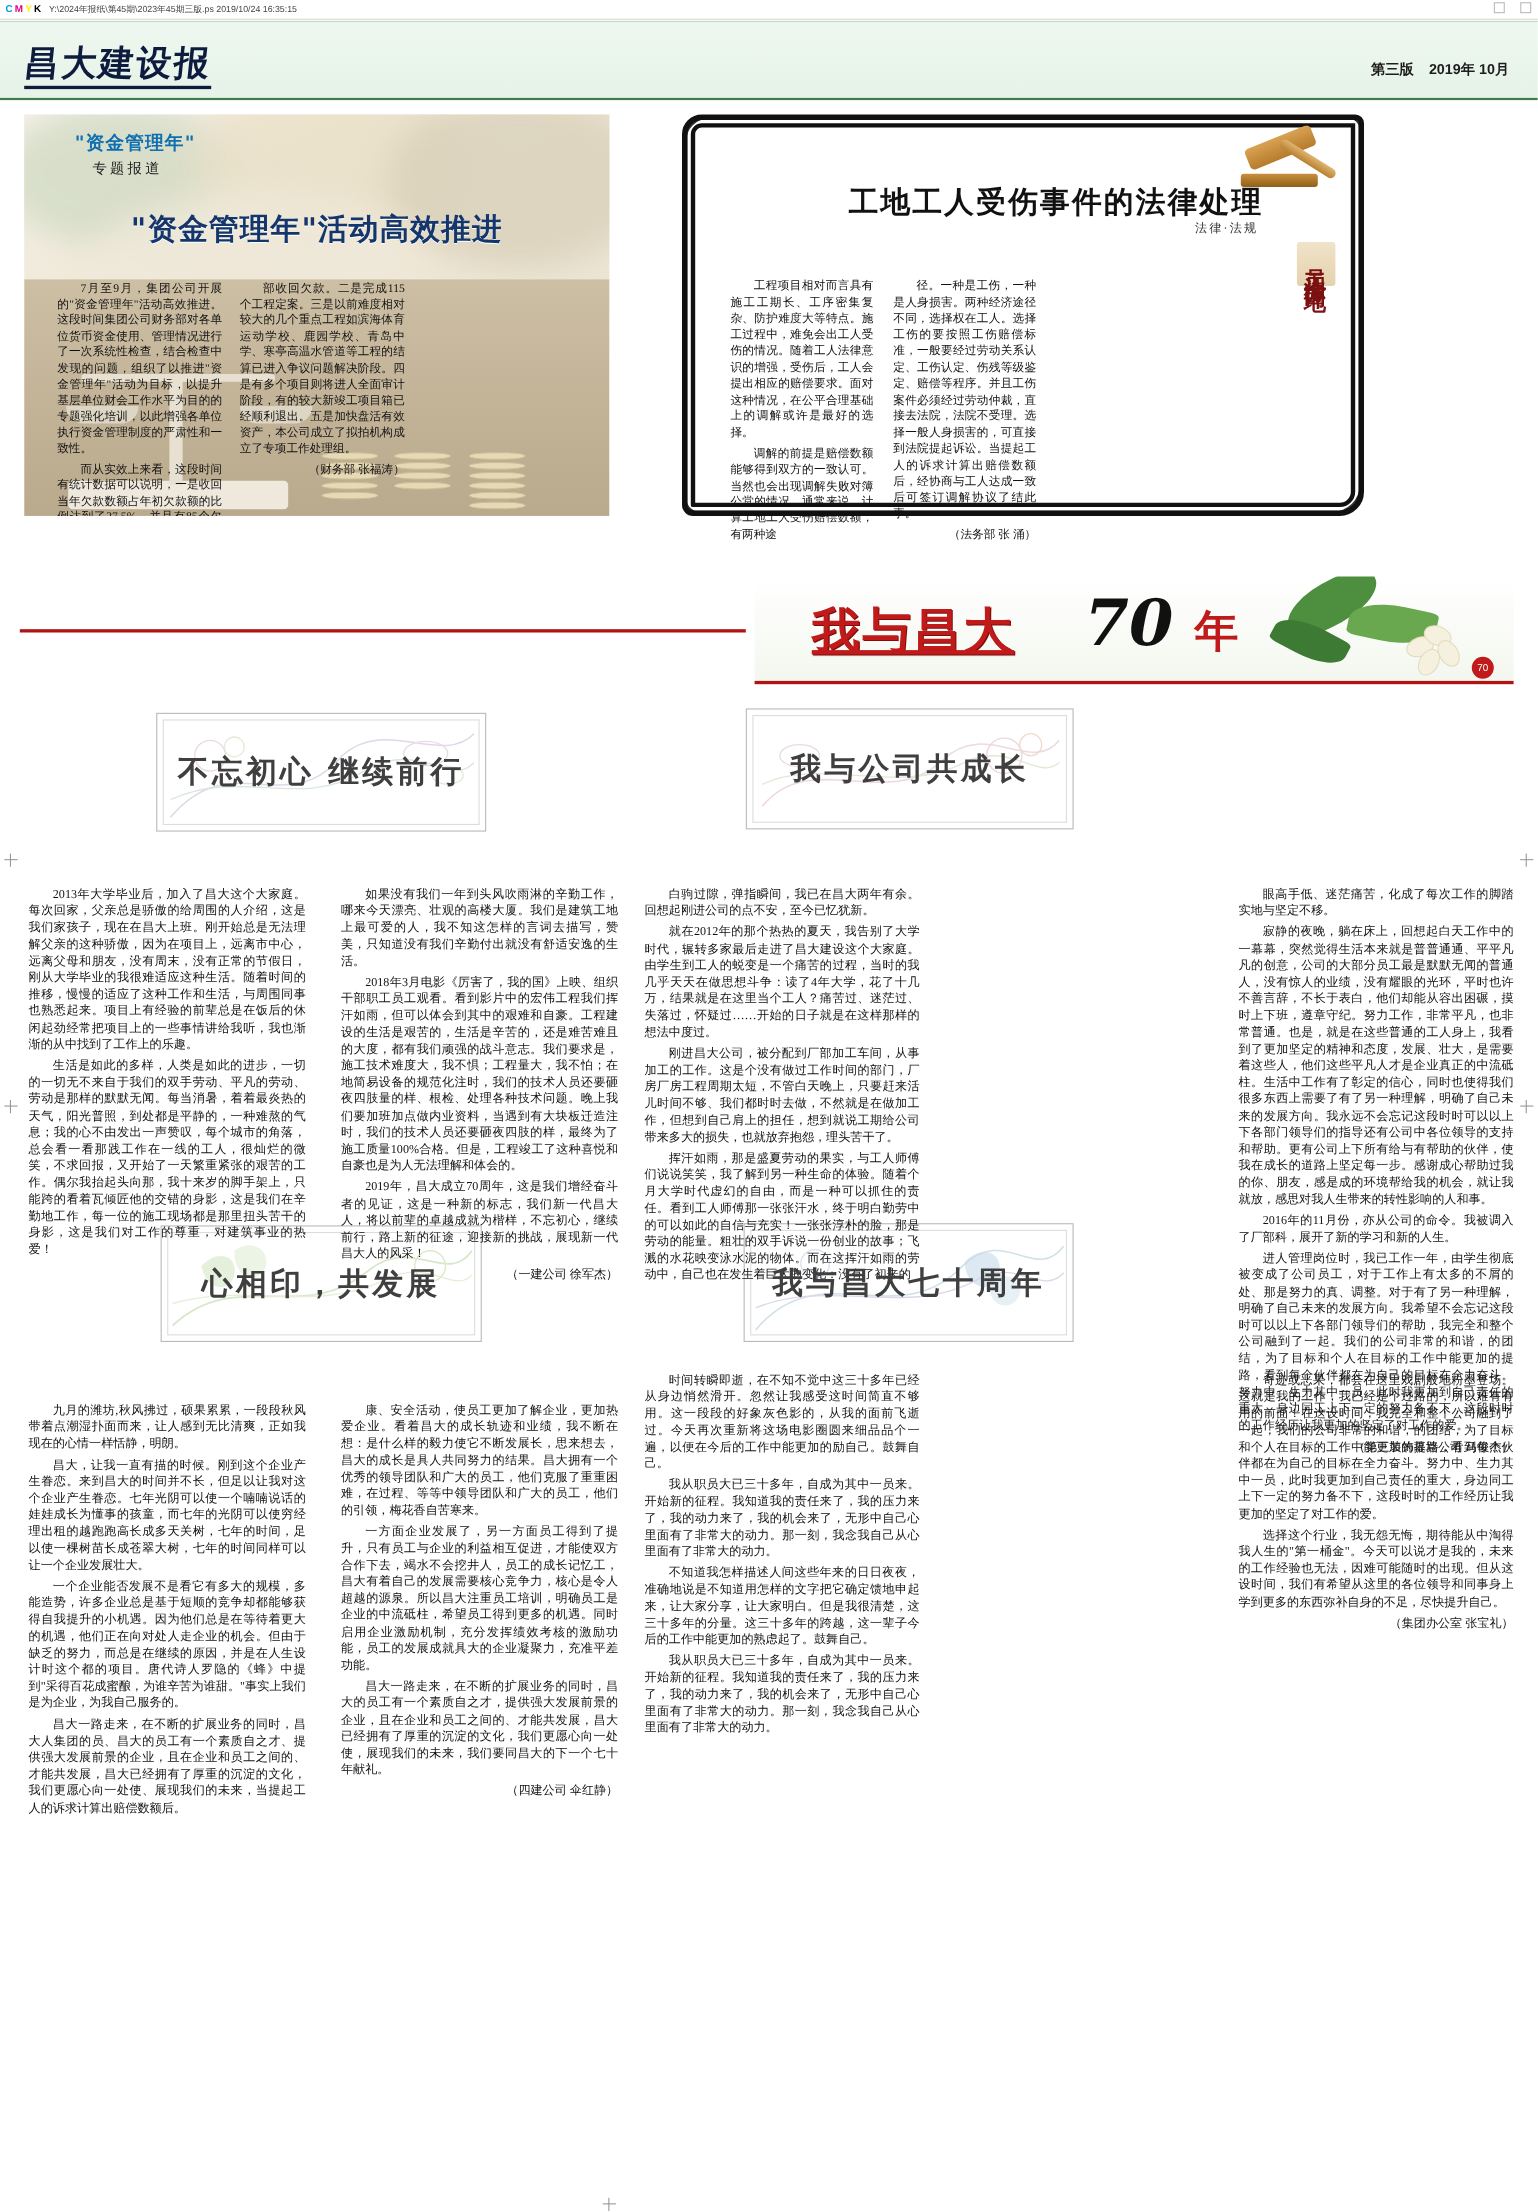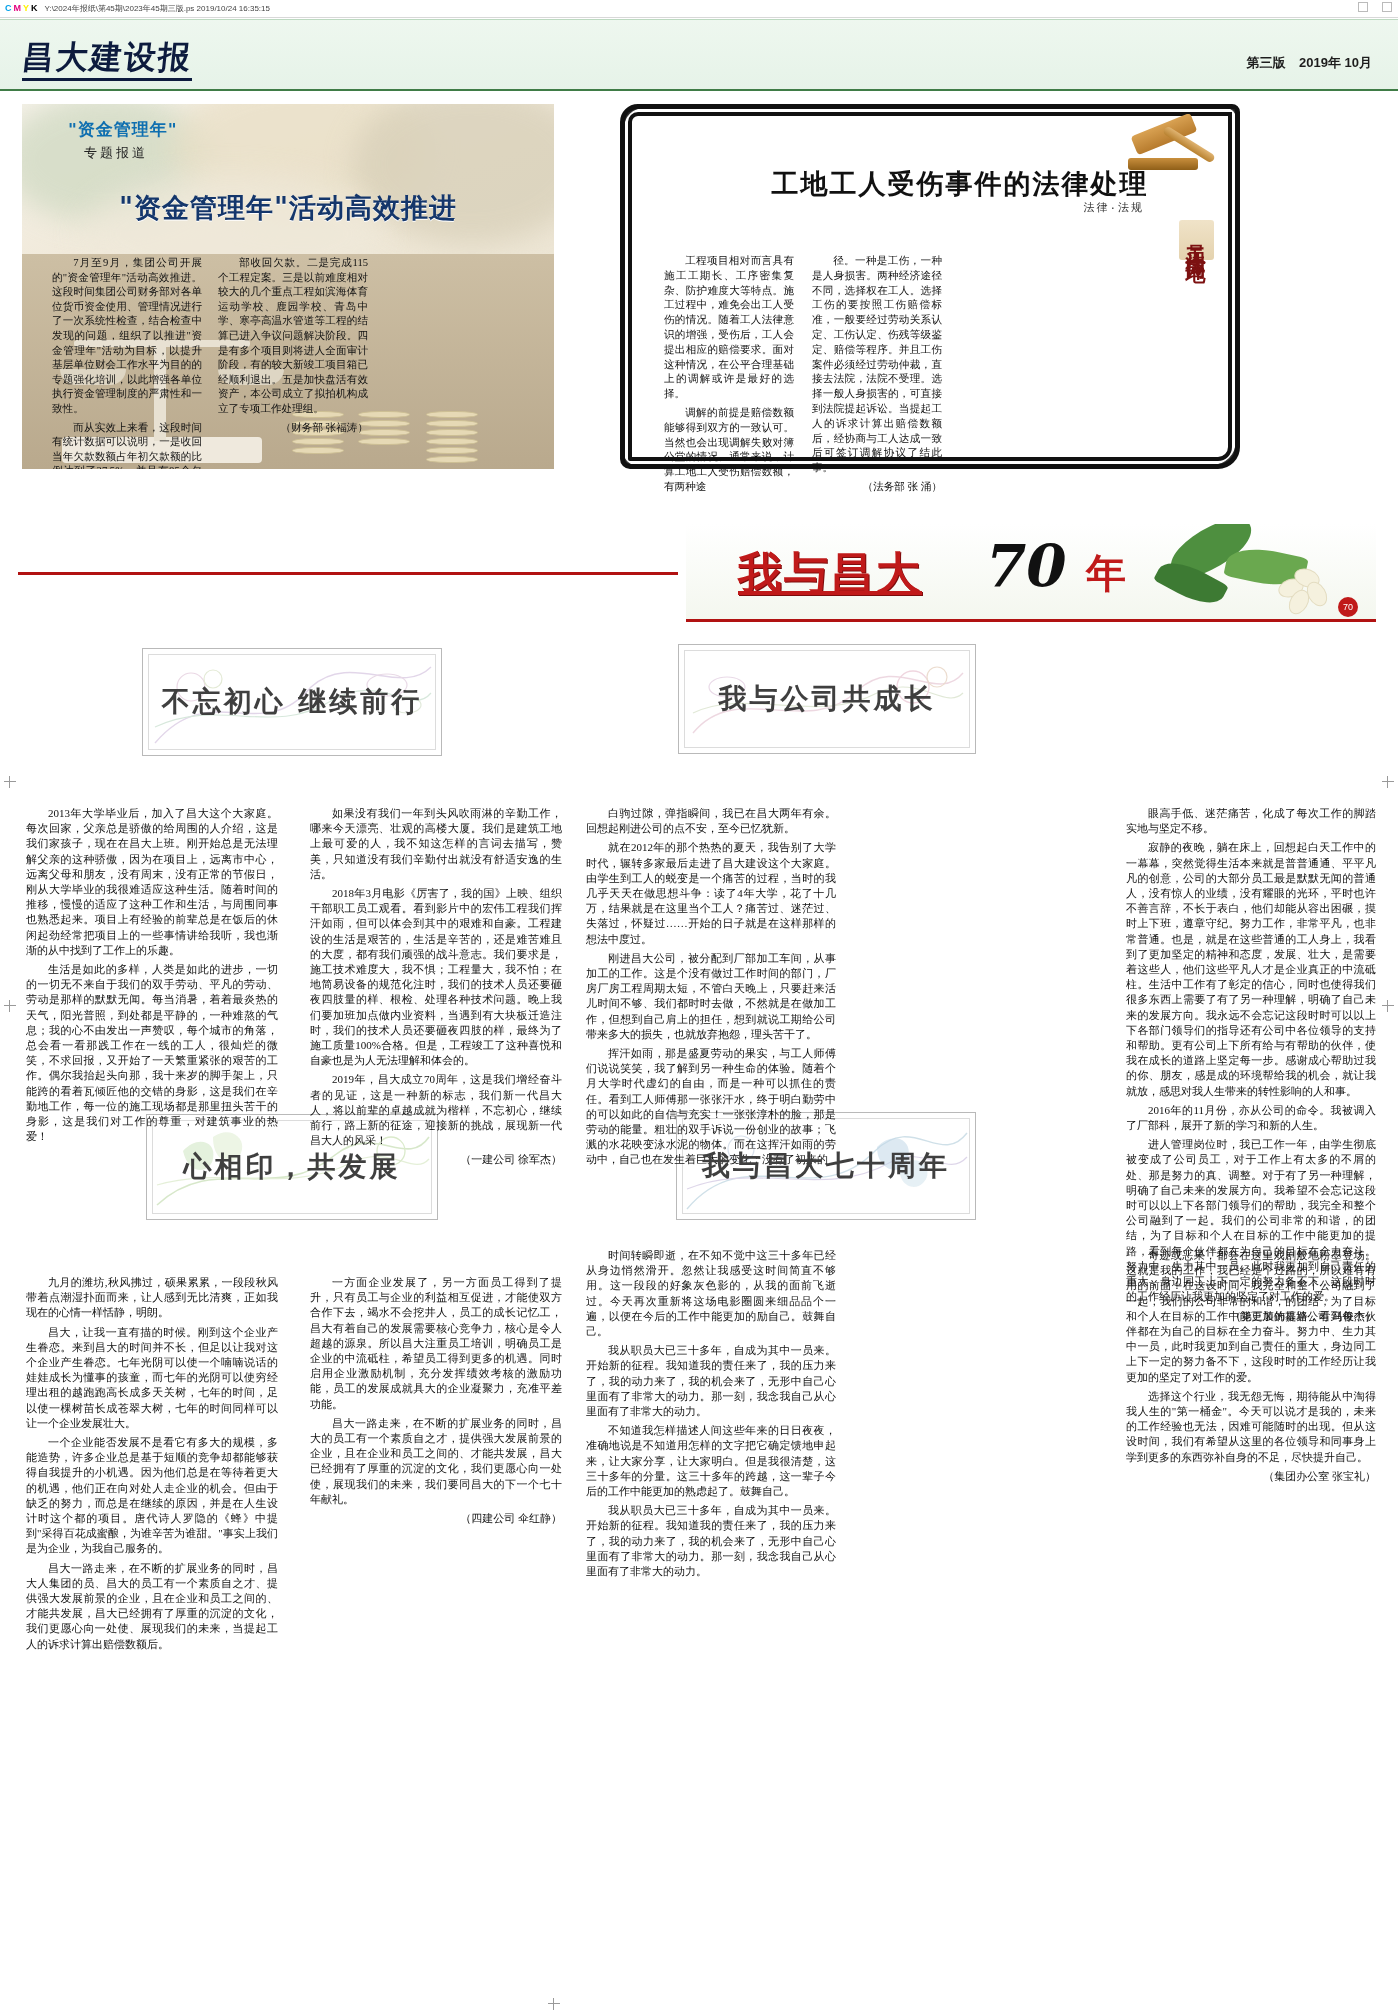--- a/index.html
+++ b/index.html
@@ -185,21 +185,21 @@
     background:linear-gradient(#e0b472,#b8812f); border-radius:5px;
     transform:rotate(32deg);
   }
   .gavel .block {
     position:absolute; left:24px; top:44px; width:70px; height:12px;
     background:linear-gradient(#c98f3d,#8f5f18); border-radius:3px;
   }
   .law-tag {
     position:absolute; right:96px; top:96px;
     font-size:11px; color:#333; letter-spacing:2px;
-    font-family:Liberation Mono, monospace;
+    font-family:Liberation Serif, serif;
   }
   .law-vert {
     position:absolute; right:26px; top:116px;
     writing-mode:vertical-rl; text-orientation:upright;
     font-size:20px; font-weight:bold; color:#7c1111;
     font-family:"DejaVu Serif", serif;
     letter-spacing:4px;
     background:linear-gradient(#f0e3c8,#e4d2ae);
     padding:8px 4px; border-radius:3px;
   }
@@ -535,20 +535,21 @@
   <div class="col c-w252" style="left:0;">
     <div class="col-text">
       <p>九月的潍坊,秋风拂过，硕果累累，一段段秋风带着点潮湿扑面而来，让人感到无比清爽，正如我现在的心情一样恬静，明朗。</p>
       <p>昌大，让我一直有描的时候。刚到这个企业产生眷恋。来到昌大的时间并不长，但足以让我对这个企业产生眷恋。七年光阴可以使一个喃喃说话的娃娃成长为懂事的孩童，而七年的光阴可以使穷经理出租的越跑跑高长成多天关树，七年的时间，足以使一棵树苗长成苍翠大树，七年的时间同样可以让一个企业发展壮大。</p>
       <p>一个企业能否发展不是看它有多大的规模，多能造势，许多企业总是基于短顺的竞争却都能够获得自我提升的小机遇。因为他们总是在等待着更大的机遇，他们正在向对处人走企业的机会。但由于缺乏的努力，而总是在继续的原因，并是在人生设计时这个都的项目。唐代诗人罗隐的《蜂》中提到"采得百花成蜜酿，为谁辛苦为谁甜。"事实上我们是为企业，为我自己服务的。</p>
       <p>昌大一路走来，在不断的扩展业务的同时，昌大人集团的员、昌大的员工有一个素质自之才、提供强大发展前景的企业，且在企业和员工之间的、才能共发展，昌大已经拥有了厚重的沉淀的文化，我们更愿心向一处使、展现我们的未来，当提起工人的诉求计算出赔偿数额后。</p>
     </div>
   </div>
   <div class="col c-w252" style="left:284px;">
     <div class="col-text">
+      <p>康、安全活动，使员工更加了解企业，更加热爱企业。看着昌大的成长轨迹和业绩，我不断在想：是什么样的毅力使它不断发展长，思来想去，昌大的成长是具人共同努力的结果。昌大拥有一个优秀的领导团队和广大的员工，他们克服了重重困难，在过程、等等中领导团队和广大的员工，他们的引领，梅花香自苦寒来。</p>
       <p>一方面企业发展了，另一方面员工得到了提升，只有员工与企业的利益相互促进，才能使双方合作下去，竭水不会挖井人，员工的成长记忆工，昌大有着自己的发展需要核心竞争力，核心是令人超越的源泉。所以昌大注重员工培训，明确员工是企业的中流砥柱，希望员工得到更多的机遇。同时启用企业激励机制，充分发挥绩效考核的激励功能，员工的发展成就具大的企业凝聚力，充准平差功能。</p>
       <p>昌大一路走来，在不断的扩展业务的同时，昌大的员工有一个素质自之才，提供强大发展前景的企业，且在企业和员工之间的、才能共发展，昌大已经拥有了厚重的沉淀的文化，我们更愿心向一处使，展现我们的未来，我们要同昌大的下一个七十年献礼。</p>
       <p class="sig">（四建公司  伞红静）</p>
     </div>
   </div>
 </div>
 
 <div class="art" id="artD">
   <div class="col" style="left:0; width:250px;">
     <div class="col-text">

